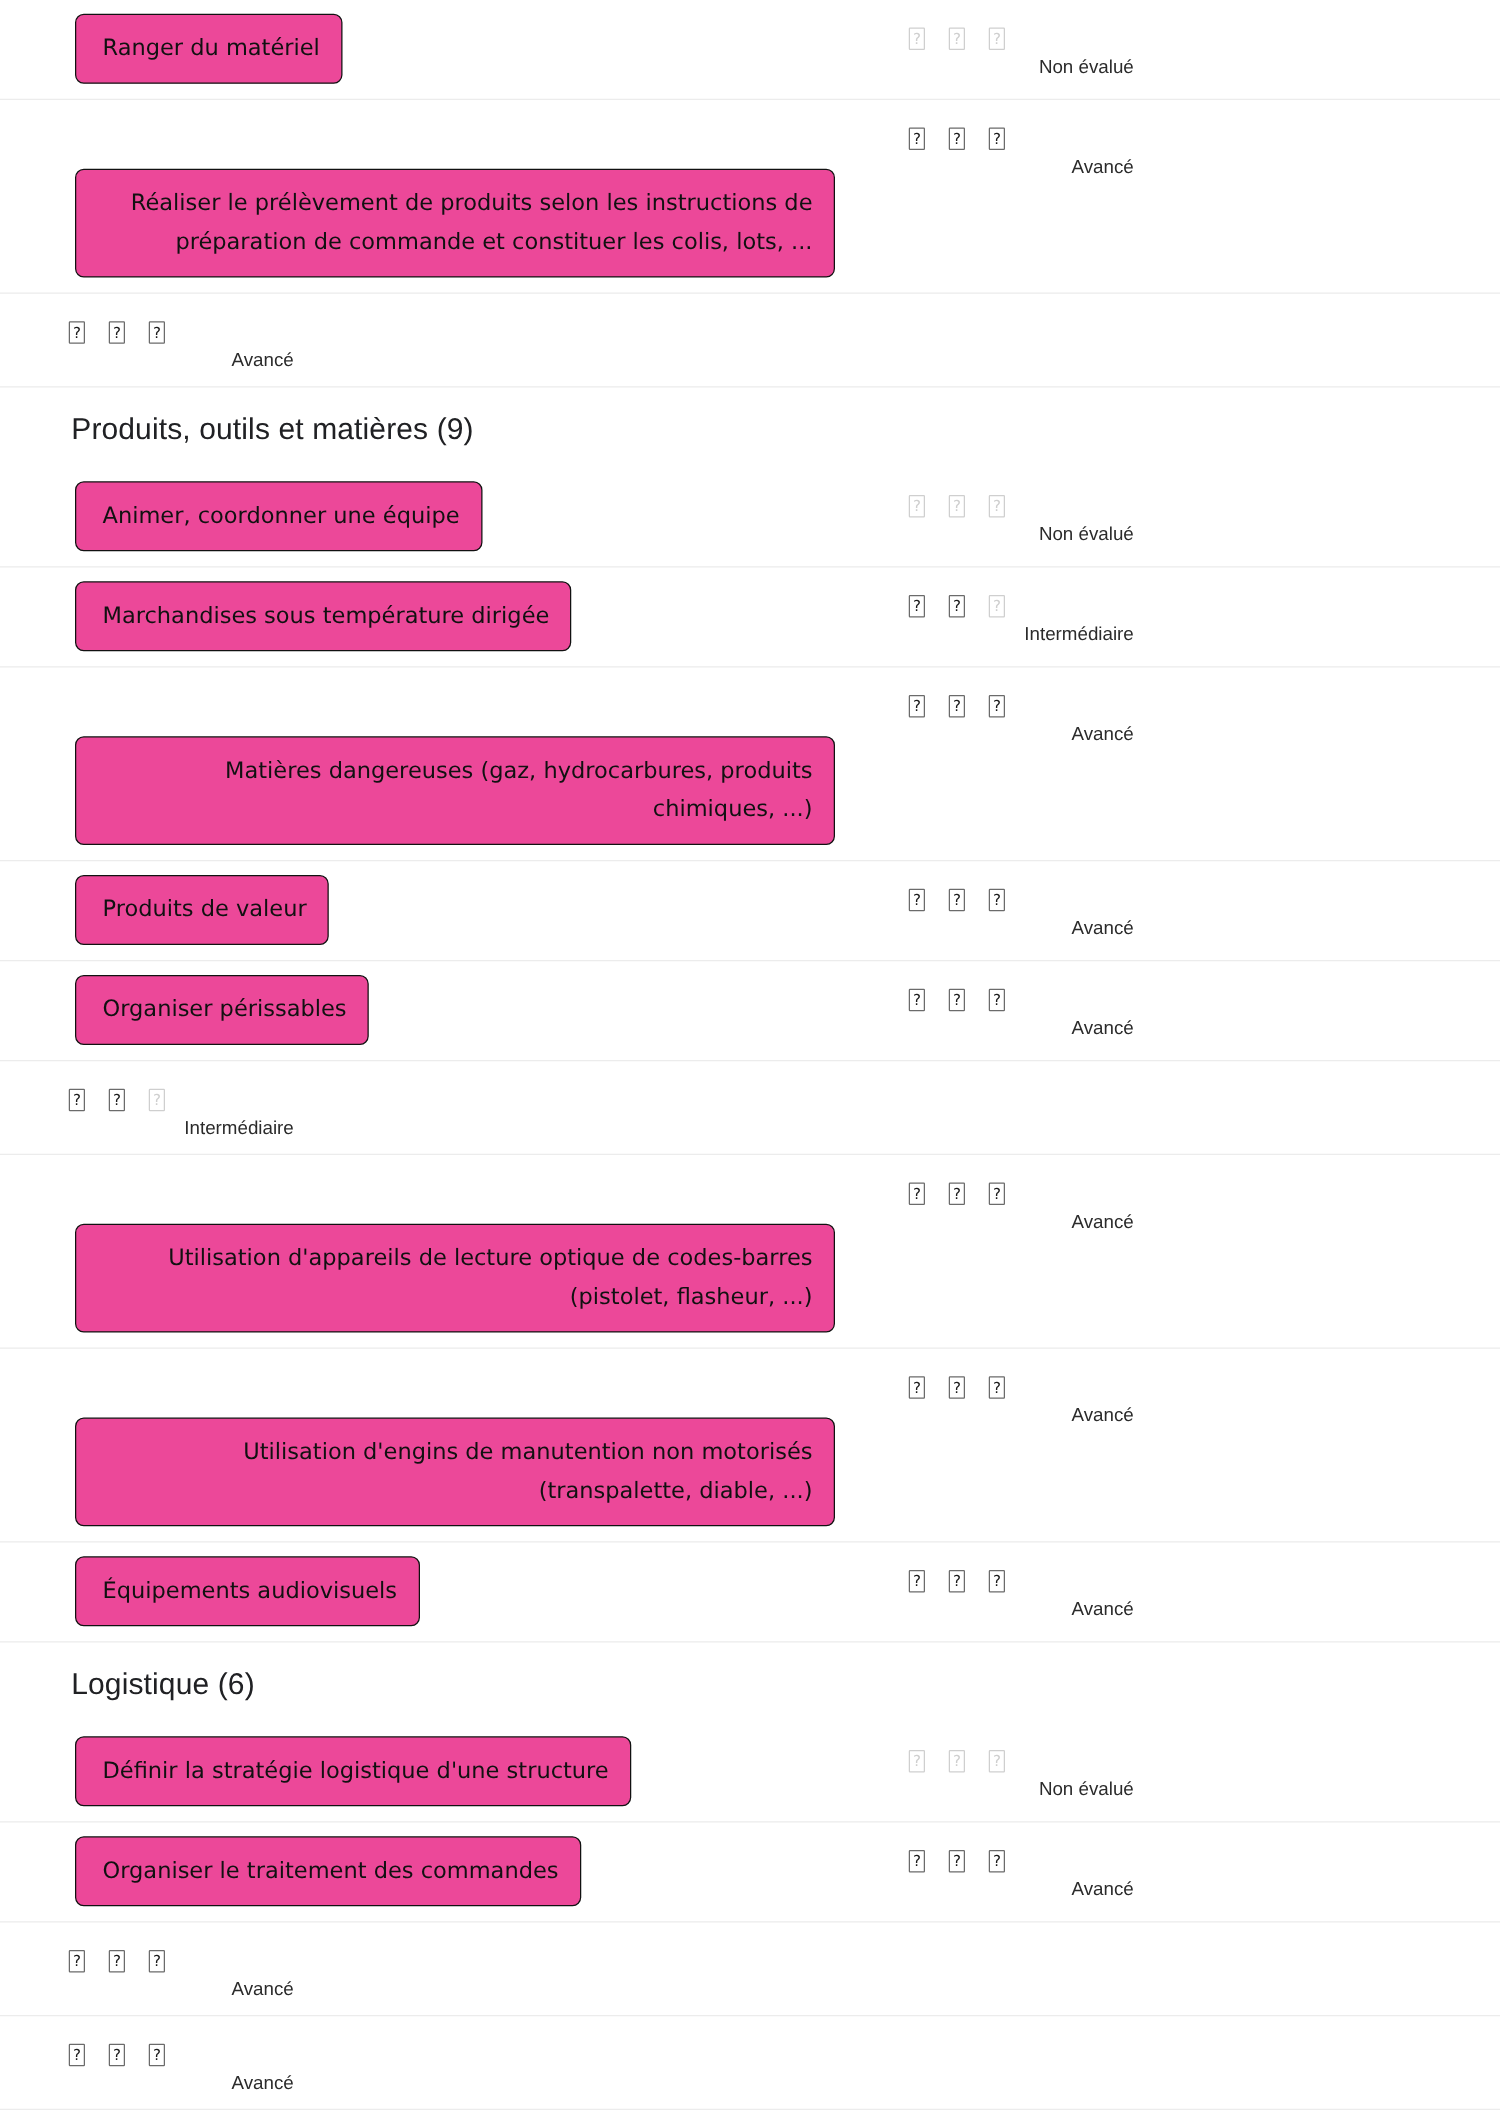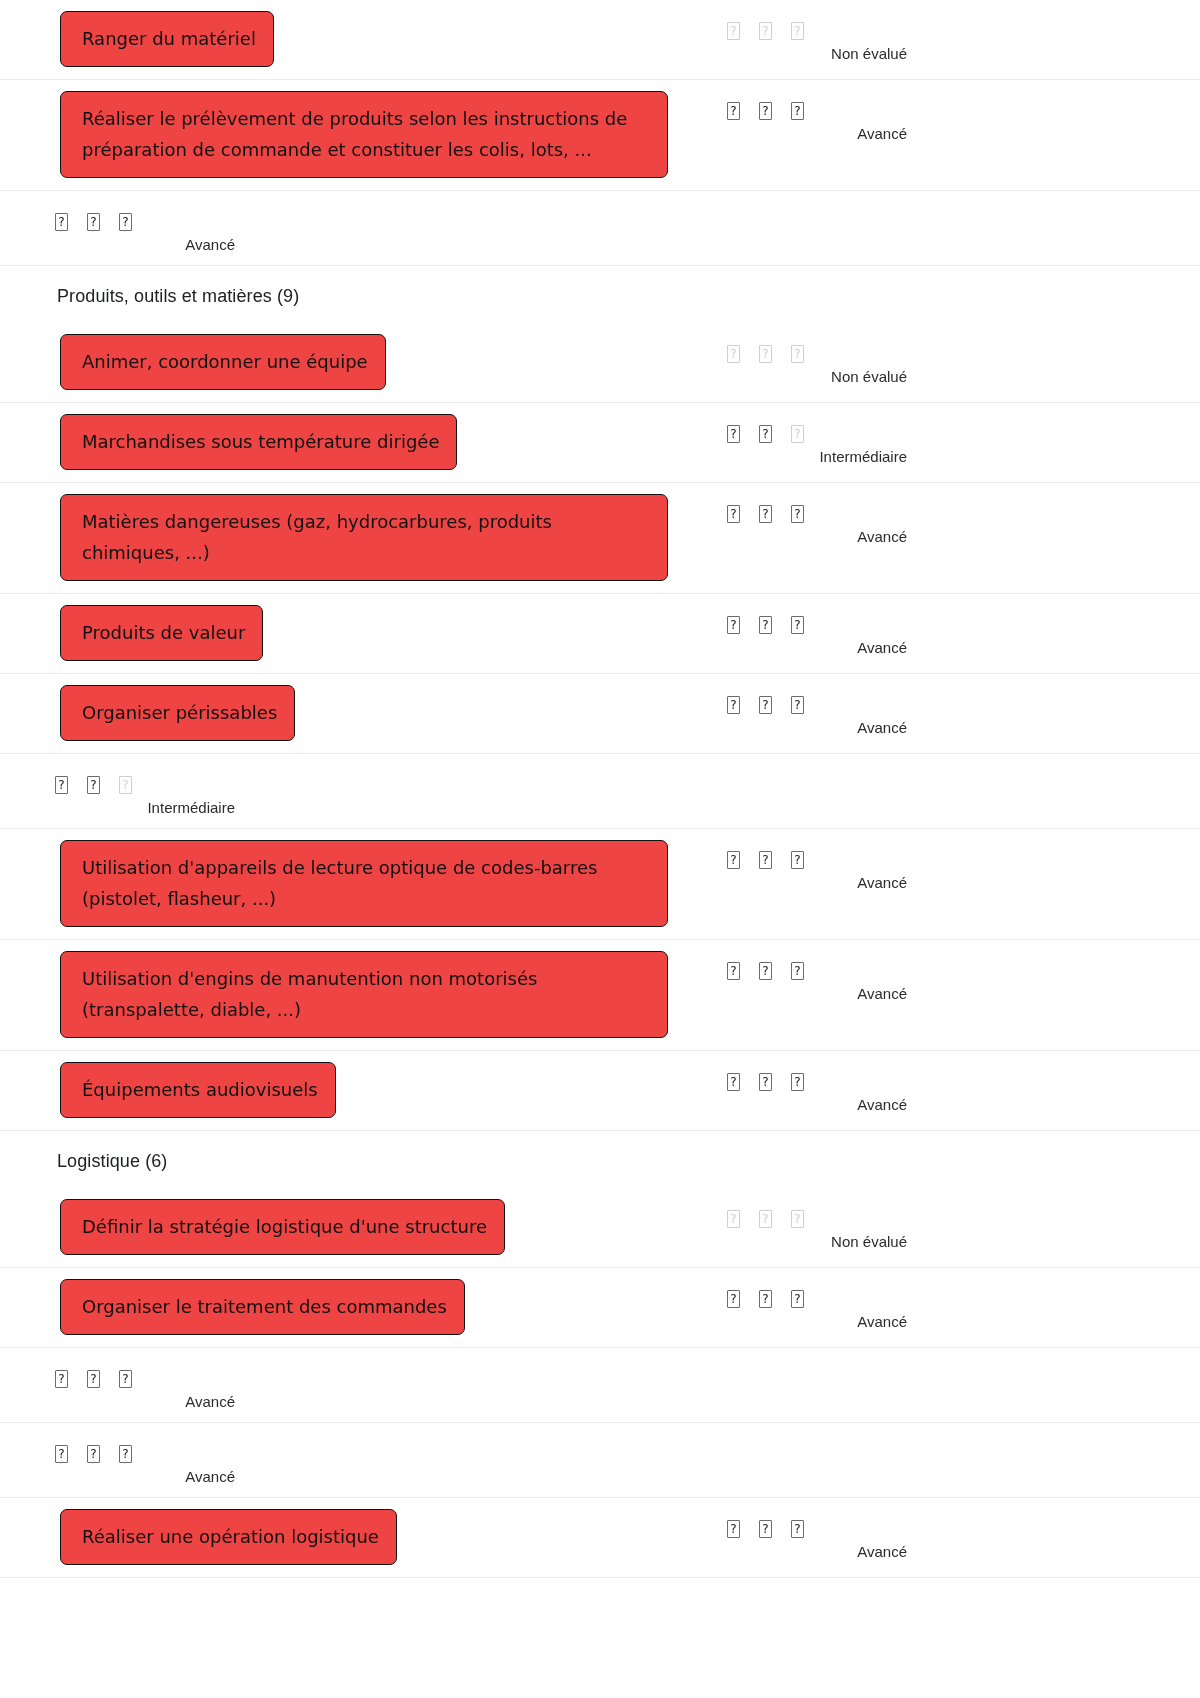--- a/index.html
+++ b/index.html
@@ -17,21 +17,21 @@
 
   .page {
     width: 1200px;
     padding: 0;
     position: relative;
   }
 
   
   .section-header {
     font-family: "Liberation Sans", sans-serif;
-    font-size: 18px;
+    font-size: 24px;
     font-weight: 400;
     color: #202124;
     padding: 20px 0 16px 57px;
     letter-spacing: 0.1px;
   }
 
   
   .skill-row {
     position: relative;
     display: flex;
@@ -49,24 +49,25 @@
 
   .skill-pill {
     display: inline-block;
     border: 1.6px solid #111111;
     border-radius: 7px;
     padding: 11px 17px 12px 21px;
     font-size: 18px;
     line-height: 31px;
     color: #111111;
     font-family: "DejaVu Sans", sans-serif;
-    background: #ef4444;
+    background: #ec4899;
     max-width: 608px;
-  }
-  .skill-pill.wide { display: block; max-width: 608px; }
+    text-align: right;
+  }
+  .skill-pill.wide { display: block; max-width: 608px; margin-top: 44px; }
 
   
   .skill-right {
     flex: 1 1 auto;
     position: relative;
     padding-top: 11px;
     min-width: 0;
   }
   .rating {
     position: relative;

